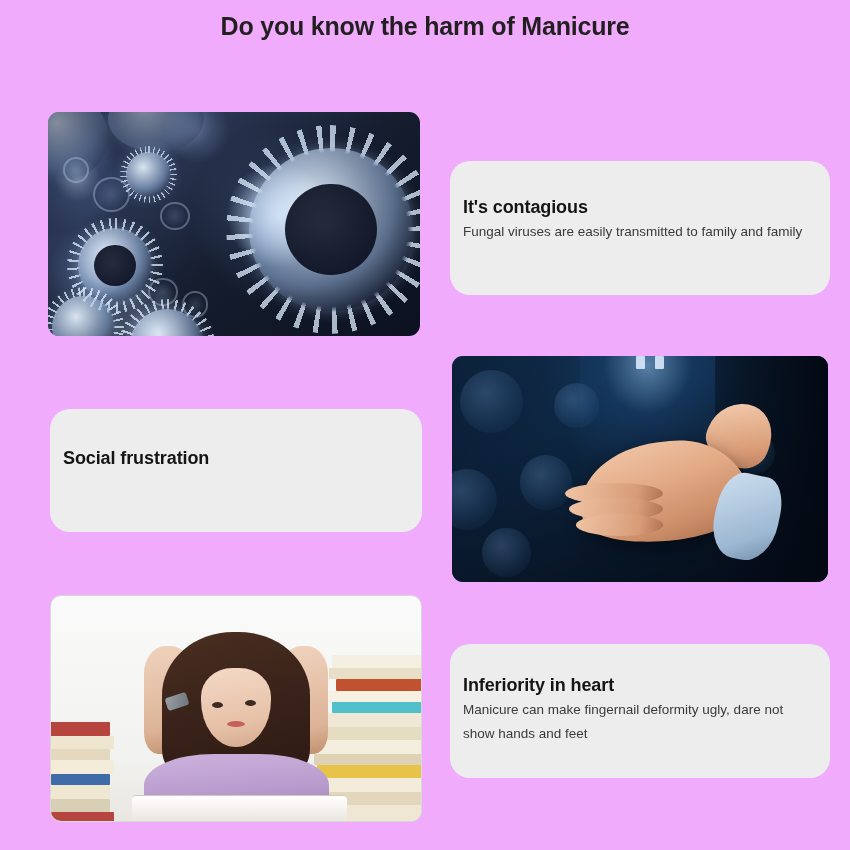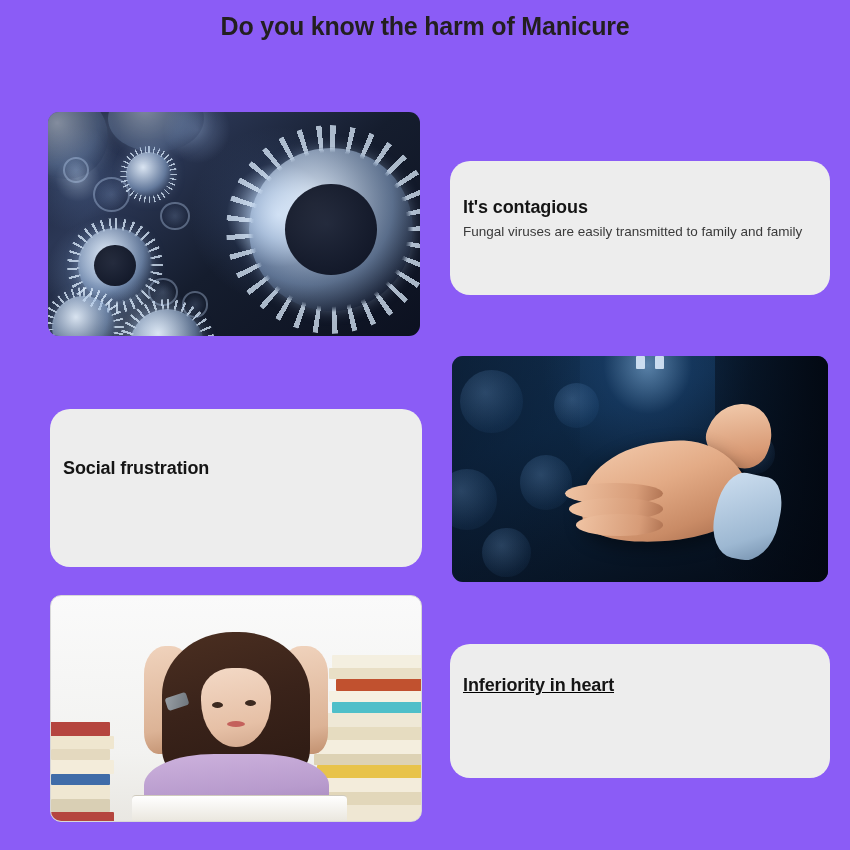--- a/index.html
+++ b/index.html
@@ -11,21 +11,21 @@
     width: 850px;
     height: 850px;
     background: #ffffff;
     font-family: "Liberation Sans", sans-serif;
     overflow: hidden;
   }
   .page {
     position: relative;
     width: 850px;
     height: 850px;
-    background: #8b5cf6;
+    background: #f0abfc;
   }
 
   
   .header {
     position: absolute;
     left: 0;
     top: 10px;
     width: 850px;
     text-align: center;
   }
@@ -278,30 +278,29 @@
     left: 450px;
     top: 161px;
     width: 380px;
     height: 134px;
     padding: 35px 8px 0 13px;
   }
   #card-social {
     left: 50px;
     top: 409px;
     width: 372px;
-    height: 158px;
-    padding: 48px 22px 0 13px;
+    height: 123px;
+    padding: 38px 22px 0 13px;
   }
   #card-inferiority {
     left: 450px;
     top: 644px;
     width: 380px;
     height: 134px;
     padding: 30px 22px 0 13px;
-    text-decoration: underline;
   }
   .card-title {
     font-size: 18px;
     font-weight: bold;
     color: #151515;
     line-height: 23px;
     margin: 0 0 1px 0;
     letter-spacing: -0.1px;
   }
   .card-body {
@@ -397,15 +396,16 @@
     <div class="eye" style="left:43.5%; top:47%;"></div>
     <div class="eye" style="left:52.5%; top:46%;"></div>
     <div class="mouth"></div>
     <div class="sweater"></div>
     <div class="watch"></div>
     <div class="open-book"></div>
   </div>
 
   <div class="card" id="card-inferiority">
     <p class="card-title">Inferiority in heart</p>
+    <p class="card-body">Manicure can make fingernail deformity ugly, dare not show hands and feet</p>
   </div>
 
 </div>
 
 </body></html>

